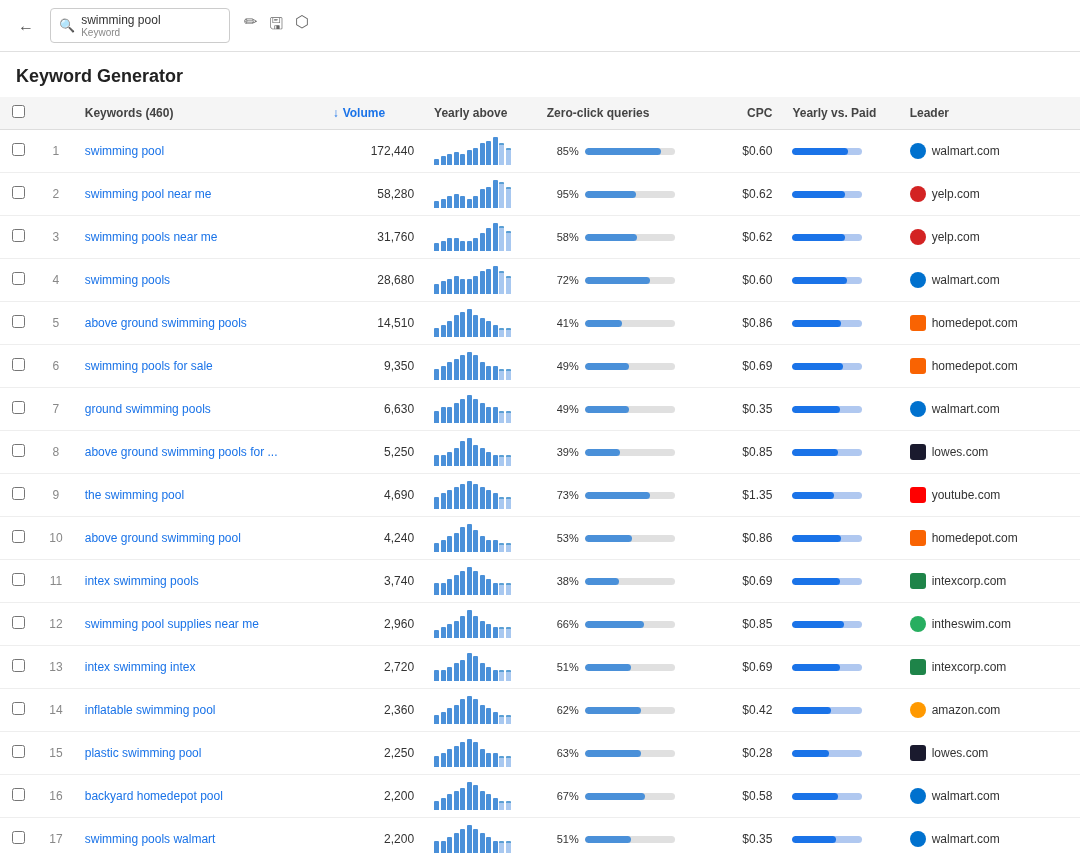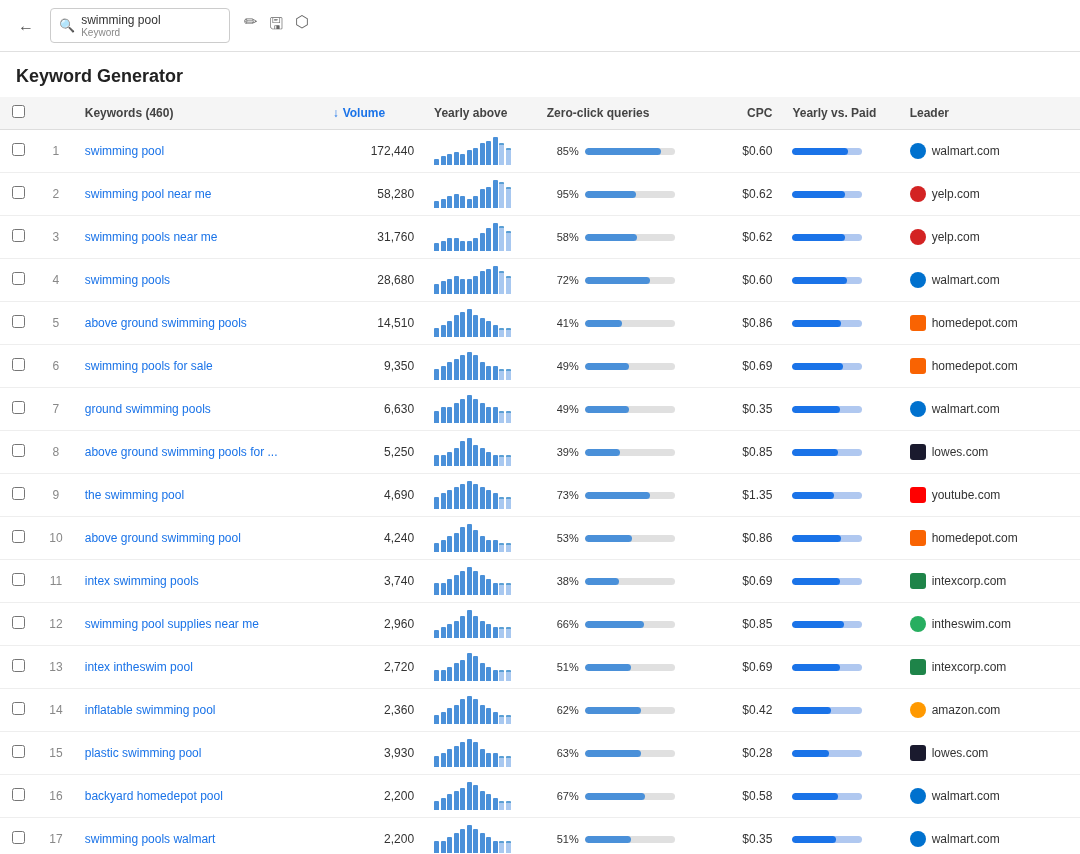--- a/index.html
+++ b/index.html
@@ -713,21 +713,21 @@
           <td>
             <div class="leader-cell">
               <div class="leader-favicon fav-intheswim"></div>
               <span class="leader-domain">intheswim.com</span>
             </div>
           </td>
         </tr>
         <tr>
           <td class="checkbox-col"><input type="checkbox" style=""></td>
           <td style="color: rgb(136, 136, 136); text-align: center;">13</td>
-          <td class="keyword-cell"><a href="#">intex intheswim pool</a></td>
+          <td class="keyword-cell"><a href="#">intex swimming intex</a></td>
           <td class="num-cell">2,720</td>
           <td>
             <div class="trend-bars">
               <div class="trend-bar" style="height: 11px;"></div>
               <div class="trend-bar" style="height: 11px;"></div>
               <div class="trend-bar" style="height: 14px;"></div>
               <div class="trend-bar" style="height: 18px;"></div>
               <div class="trend-bar" style="height: 21px;"></div>
               <div class="trend-bar" style="height: 28px;"></div>
               <div class="trend-bar" style="height: 25px;"></div>
@@ -798,21 +798,21 @@
             <div class="leader-cell">
               <div class="leader-favicon fav-amazon"></div>
               <span class="leader-domain">amazon.com</span>
             </div>
           </td>
         </tr>
         <tr>
           <td class="checkbox-col"><input type="checkbox" style=""></td>
           <td style="color: rgb(136, 136, 136); text-align: center;">15</td>
           <td class="keyword-cell"><a href="#">plastic swimming pool</a></td>
-          <td class="num-cell">3,930</td>
+          <td class="num-cell">2,250</td>
           <td>
             <div class="trend-bars">
               <div class="trend-bar" style="height: 11px;"></div>
               <div class="trend-bar" style="height: 14px;"></div>
               <div class="trend-bar" style="height: 18px;"></div>
               <div class="trend-bar" style="height: 21px;"></div>
               <div class="trend-bar" style="height: 25px;"></div>
               <div class="trend-bar" style="height: 28px;"></div>
               <div class="trend-bar" style="height: 25px;"></div>
               <div class="trend-bar" style="height: 18px;"></div>

